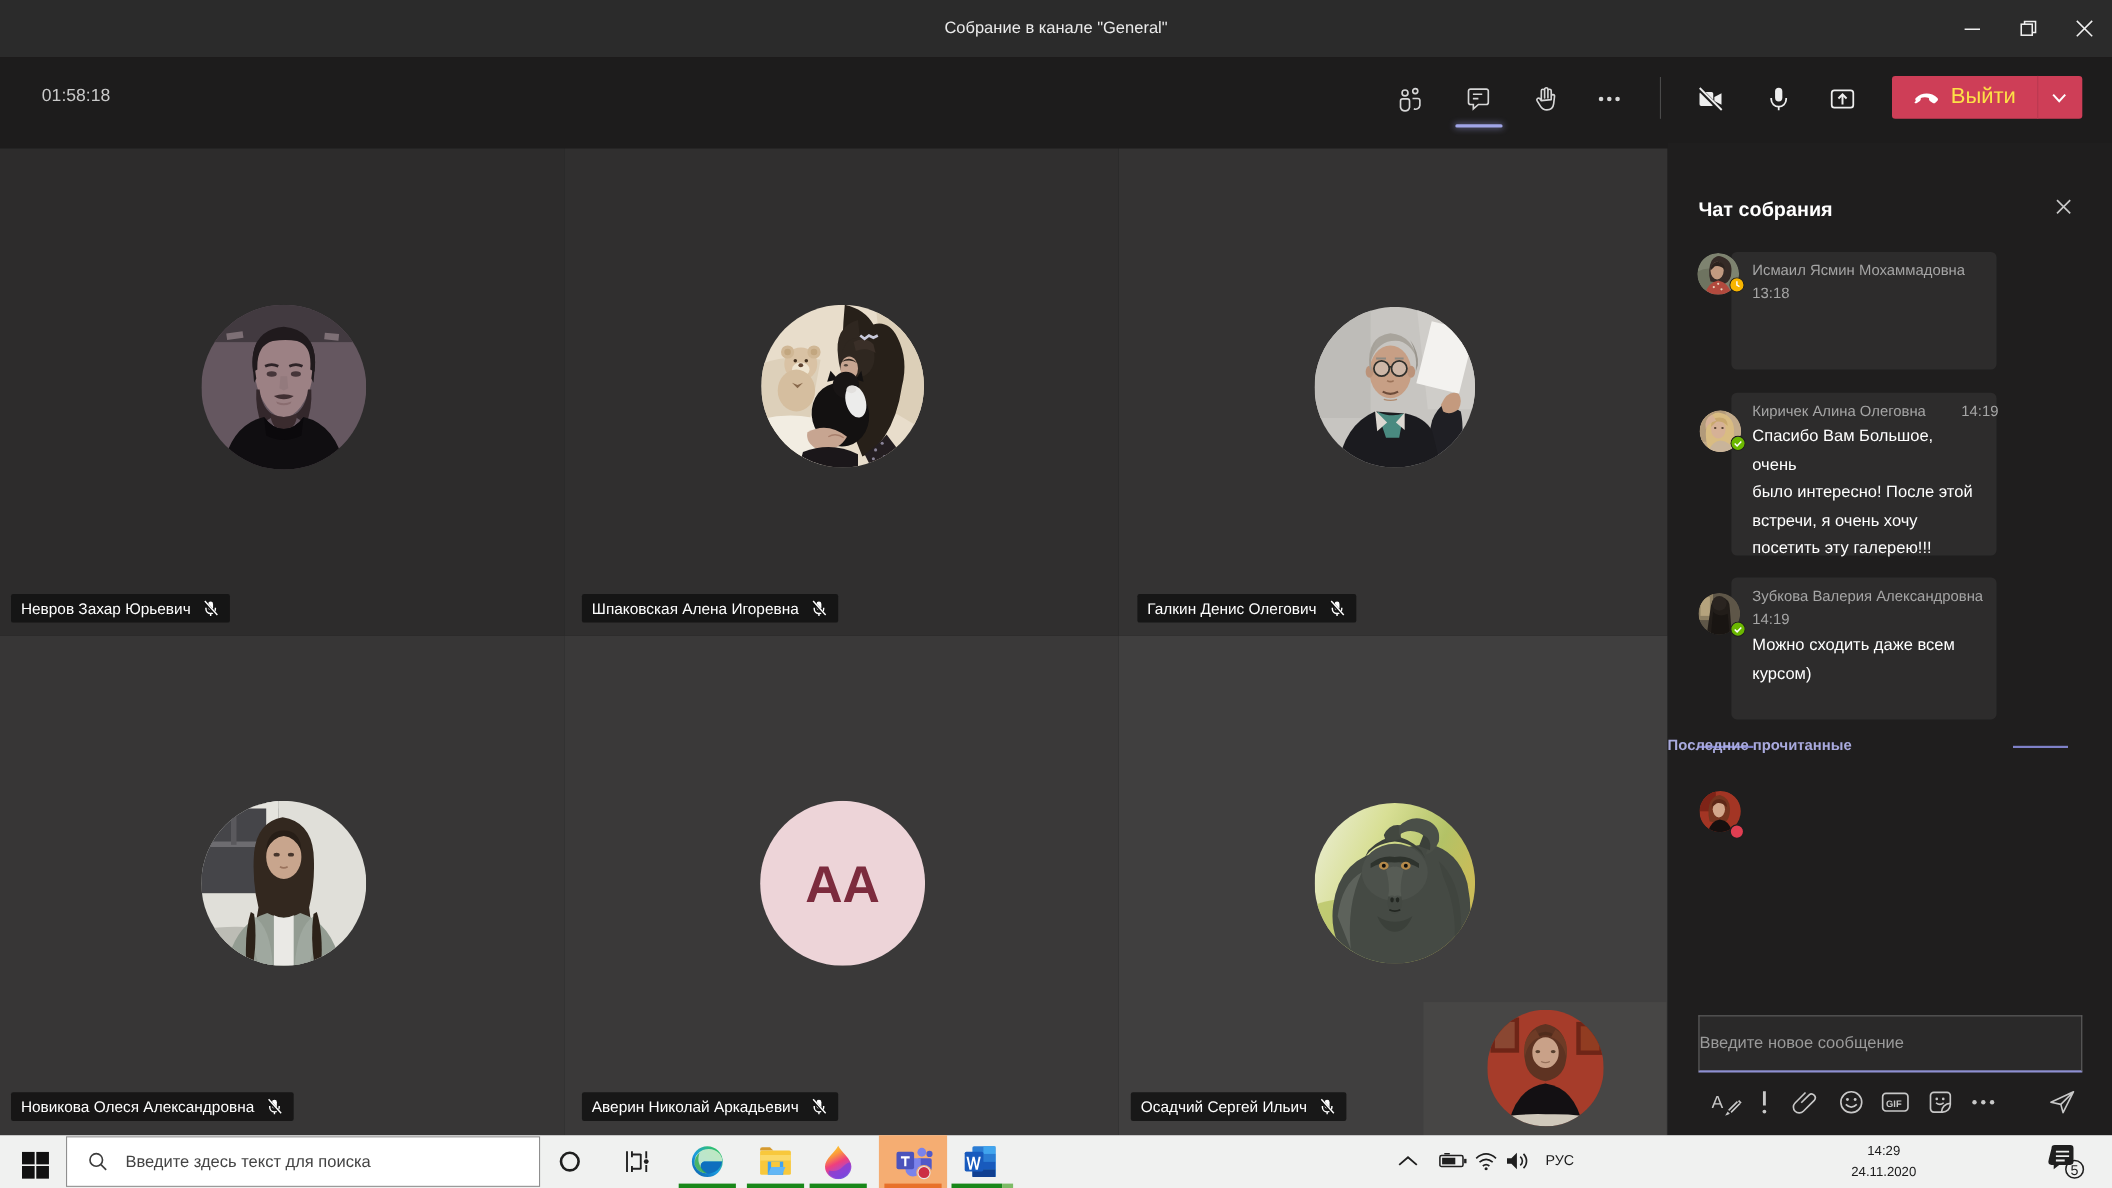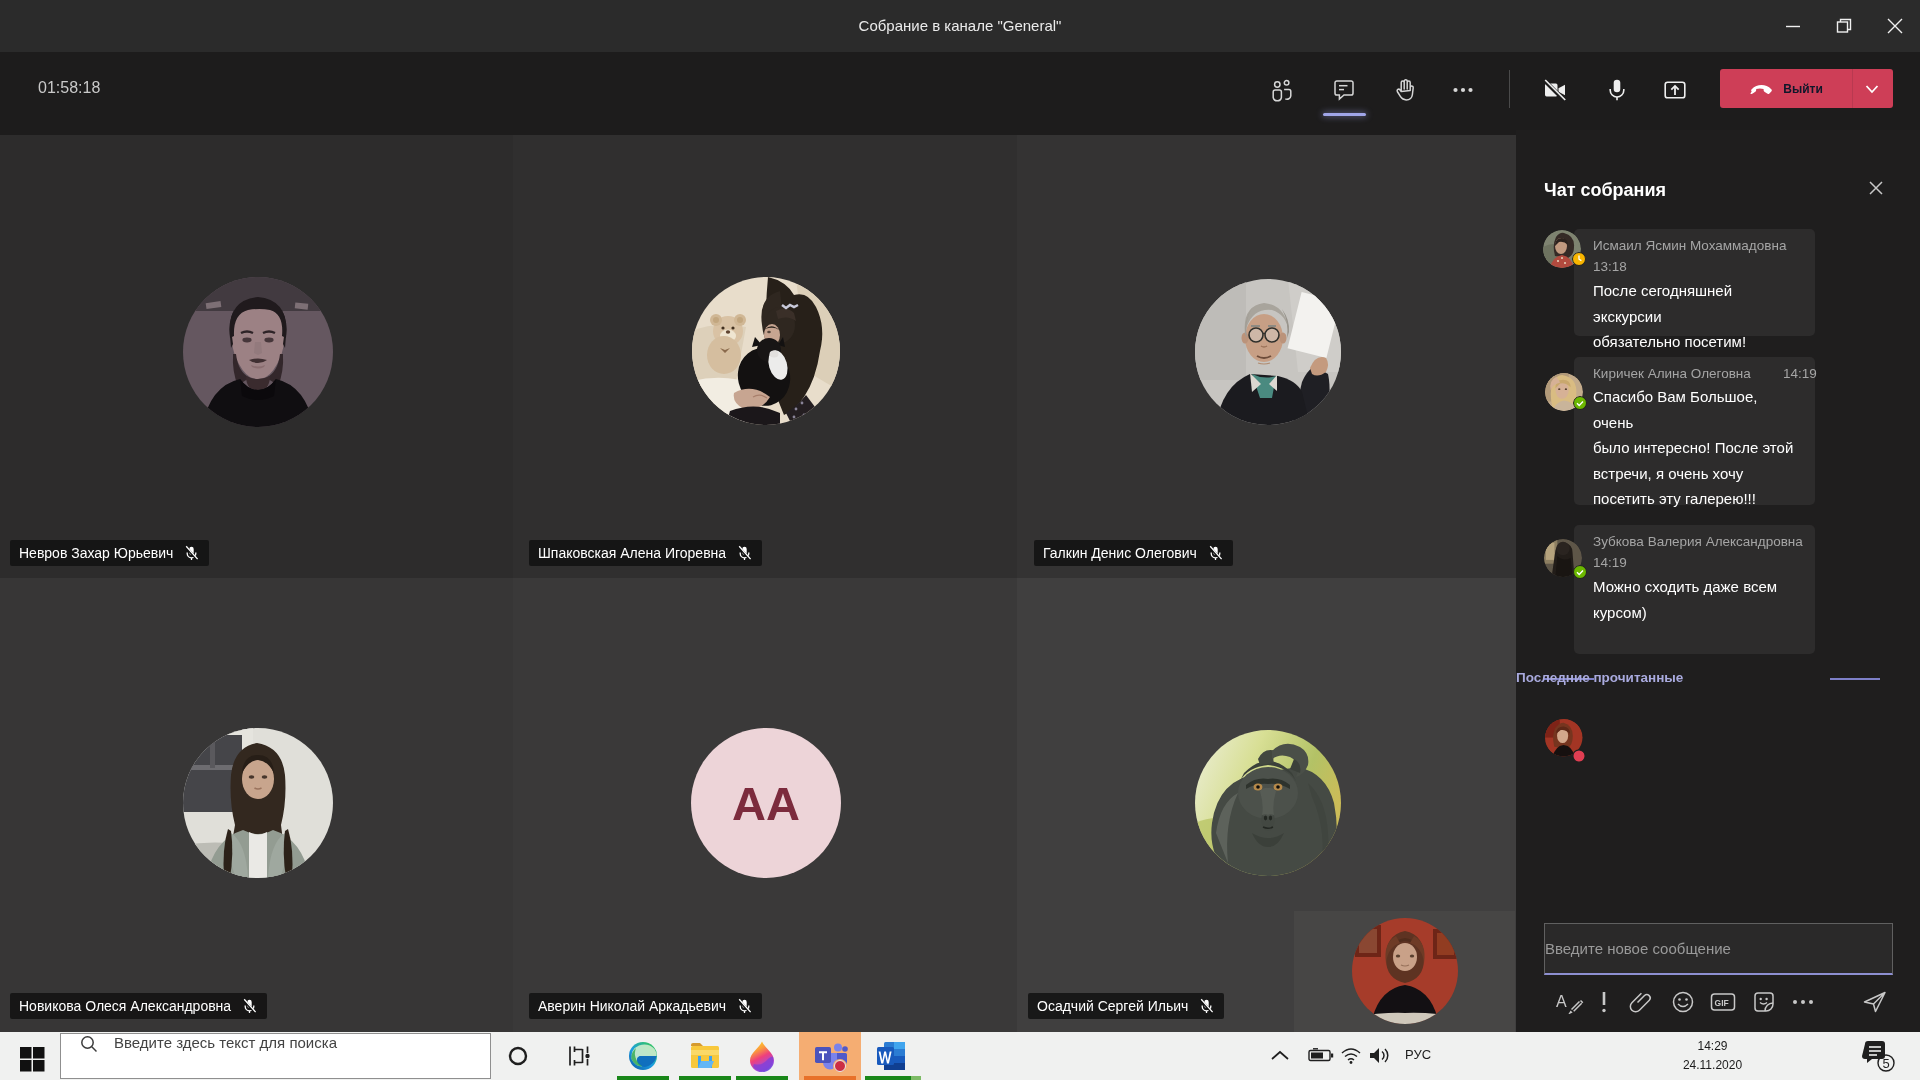--- a/index.html
+++ b/index.html
@@ -11,21 +11,21 @@
 #title{width:100%;text-align:center;line-height:52px;color:#ebebeb;font-size:15px}
 
 #toolbar{left:0;top:52px;width:1920px;height:78px;background:#1d1c1c}
 #timer{left:38px;top:27px;color:#c9c9c9;font-size:16px}
 .tbicon{top:25px;width:26px;height:26px}
 #chatline{left:1323px;top:61px;width:43px;height:3px;background:#a0a5e8;border-radius:2px;box-shadow:0 0 6px 1px rgba(160,165,232,.45)}
 #tbdivider{left:1509px;top:18px;width:1px;height:38px;background:#4a4a4a}
 #leavebtn{left:1720px;top:17px;width:173px;height:39px;background:#ce3e57;border-radius:3px}
 #leavebtn .main{position:absolute;left:0;top:0;width:132px;height:39px;display:flex;align-items:center;justify-content:center;gap:9px}
 #leavebtn .sep{position:absolute;left:132px;top:0;width:1px;height:39px;background:#b93950}
-#leavebtn .txt{color:#0f172a;font-size:12px;font-weight:bold}
+#leavebtn .txt{color:#fde047;font-size:20px;font-weight:normal}
 
 .tile{overflow:hidden}
 #t1{left:0;top:135px;width:513px;height:443px;background:#2d2c2c}
 #t2{left:513px;top:135px;width:504px;height:443px;background:#302f2f}
 #t3{left:1017px;top:135px;width:499px;height:443px;background:#343333}
 #t4{left:0;top:578px;width:513px;height:454px;background:#373636}
 #t5{left:513px;top:578px;width:504px;height:454px;background:#3a3939}
 #t6{left:1017px;top:578px;width:499px;height:454px;background:#403f3f}
 .namelabel{height:26px;background:rgba(16,16,16,.82);border-radius:2px;display:flex;align-items:center;padding:0 9px;color:#fff;font-size:14px;gap:10px;white-space:nowrap}
 #selfview{left:1294px;top:911px;width:221px;height:121px;background:#474645}
@@ -38,21 +38,21 @@
 .mtext{color:#fff;font-size:15px;line-height:25.5px}
 .cavatar{position:absolute;width:38px;height:38px;border-radius:50%;overflow:hidden}
 .badge{position:absolute;width:14px;height:14px;border-radius:50%}
 #divider-row{position:absolute;left:0;top:540px;width:404px}
 .divline{position:absolute;top:8px;width:50px;height:2px;background:#7e80c8}
 #divtext{position:absolute;left:0;top:0;width:404px;text-align:left;color:#a9aade;font-size:13.5px;font-weight:bold}
 #msginput{position:absolute;left:28px;top:793px;width:349px;height:52px;background:#2a2929;border:1px solid #606060;border-bottom:2px solid #8d8fd1;color:#9a9a9a;font-size:15px;line-height:49px;}
 .cicon{position:absolute;top:860px}
 
 #taskbar{left:0;top:1032px;width:1920px;height:48px;background:#f0f1f0}
-#searchbox{position:absolute;left:60px;top:1px;width:431px;height:46px;background:#fff;border:1px solid #8f8f8f;display:flex;align-items:flex-start}
+#searchbox{position:absolute;left:60px;top:1px;width:431px;height:46px;background:#fff;border:1px solid #8f8f8f;display:flex;align-items:center}
 #searchbox span{color:#434343;font-size:15px;margin-left:15px}
 .uline{position:absolute;top:44px;height:4px;background:#198719}
 #traytext{position:absolute;right:1475px;top:14px;font-size:13px;color:#1c1c1c}
 #clock{position:absolute;left:1665px;top:5px;width:95px;text-align:center;font-size:12px;color:#1c1c1c;line-height:19px}
 </style>
 </head>
 <body>
 
 <div class="abs" id="titlebar">
   <div id="title">Собрание в канале "General"</div>
@@ -415,21 +415,20 @@
 
 <div class="abs" id="chat">
   <div id="chathead">Чат собрания</div>
   <svg class="abs" style="left:351px;top:49px" width="18" height="18" viewBox="0 0 18 18">
       <path d="M3,3 L15,15 M15,3 L3,15" stroke="#c8c8c8" stroke-width="1.5"></path>
     </svg>
 
   <div class="bubble" style="top:99px;height:107px">
     <div class="mname">Исмаил Ясмин Мохаммадовна</div>
     <div class="mtime">13:18</div>
-    <div class="mtext">После сегодняшней экскурсии<br>обязательно посетим!</div>
   </div>
 
   <div class="bubble" style="top:227px;height:148px">
     <div class="mname">Киричек Алина Олеговна<span style="position:absolute;left:209px">14:19</span></div>
     <div class="mtext">Спасибо Вам Большое, очень<br>было интересно! После этой<br>встречи, я очень хочу<br>посетить эту галерею!!!</div>
   </div>
 
   <div class="bubble" style="top:395px;height:129px">
     <div class="mname">Зубкова Валерия Александровна</div>
     <div class="mtime">14:19</div>

